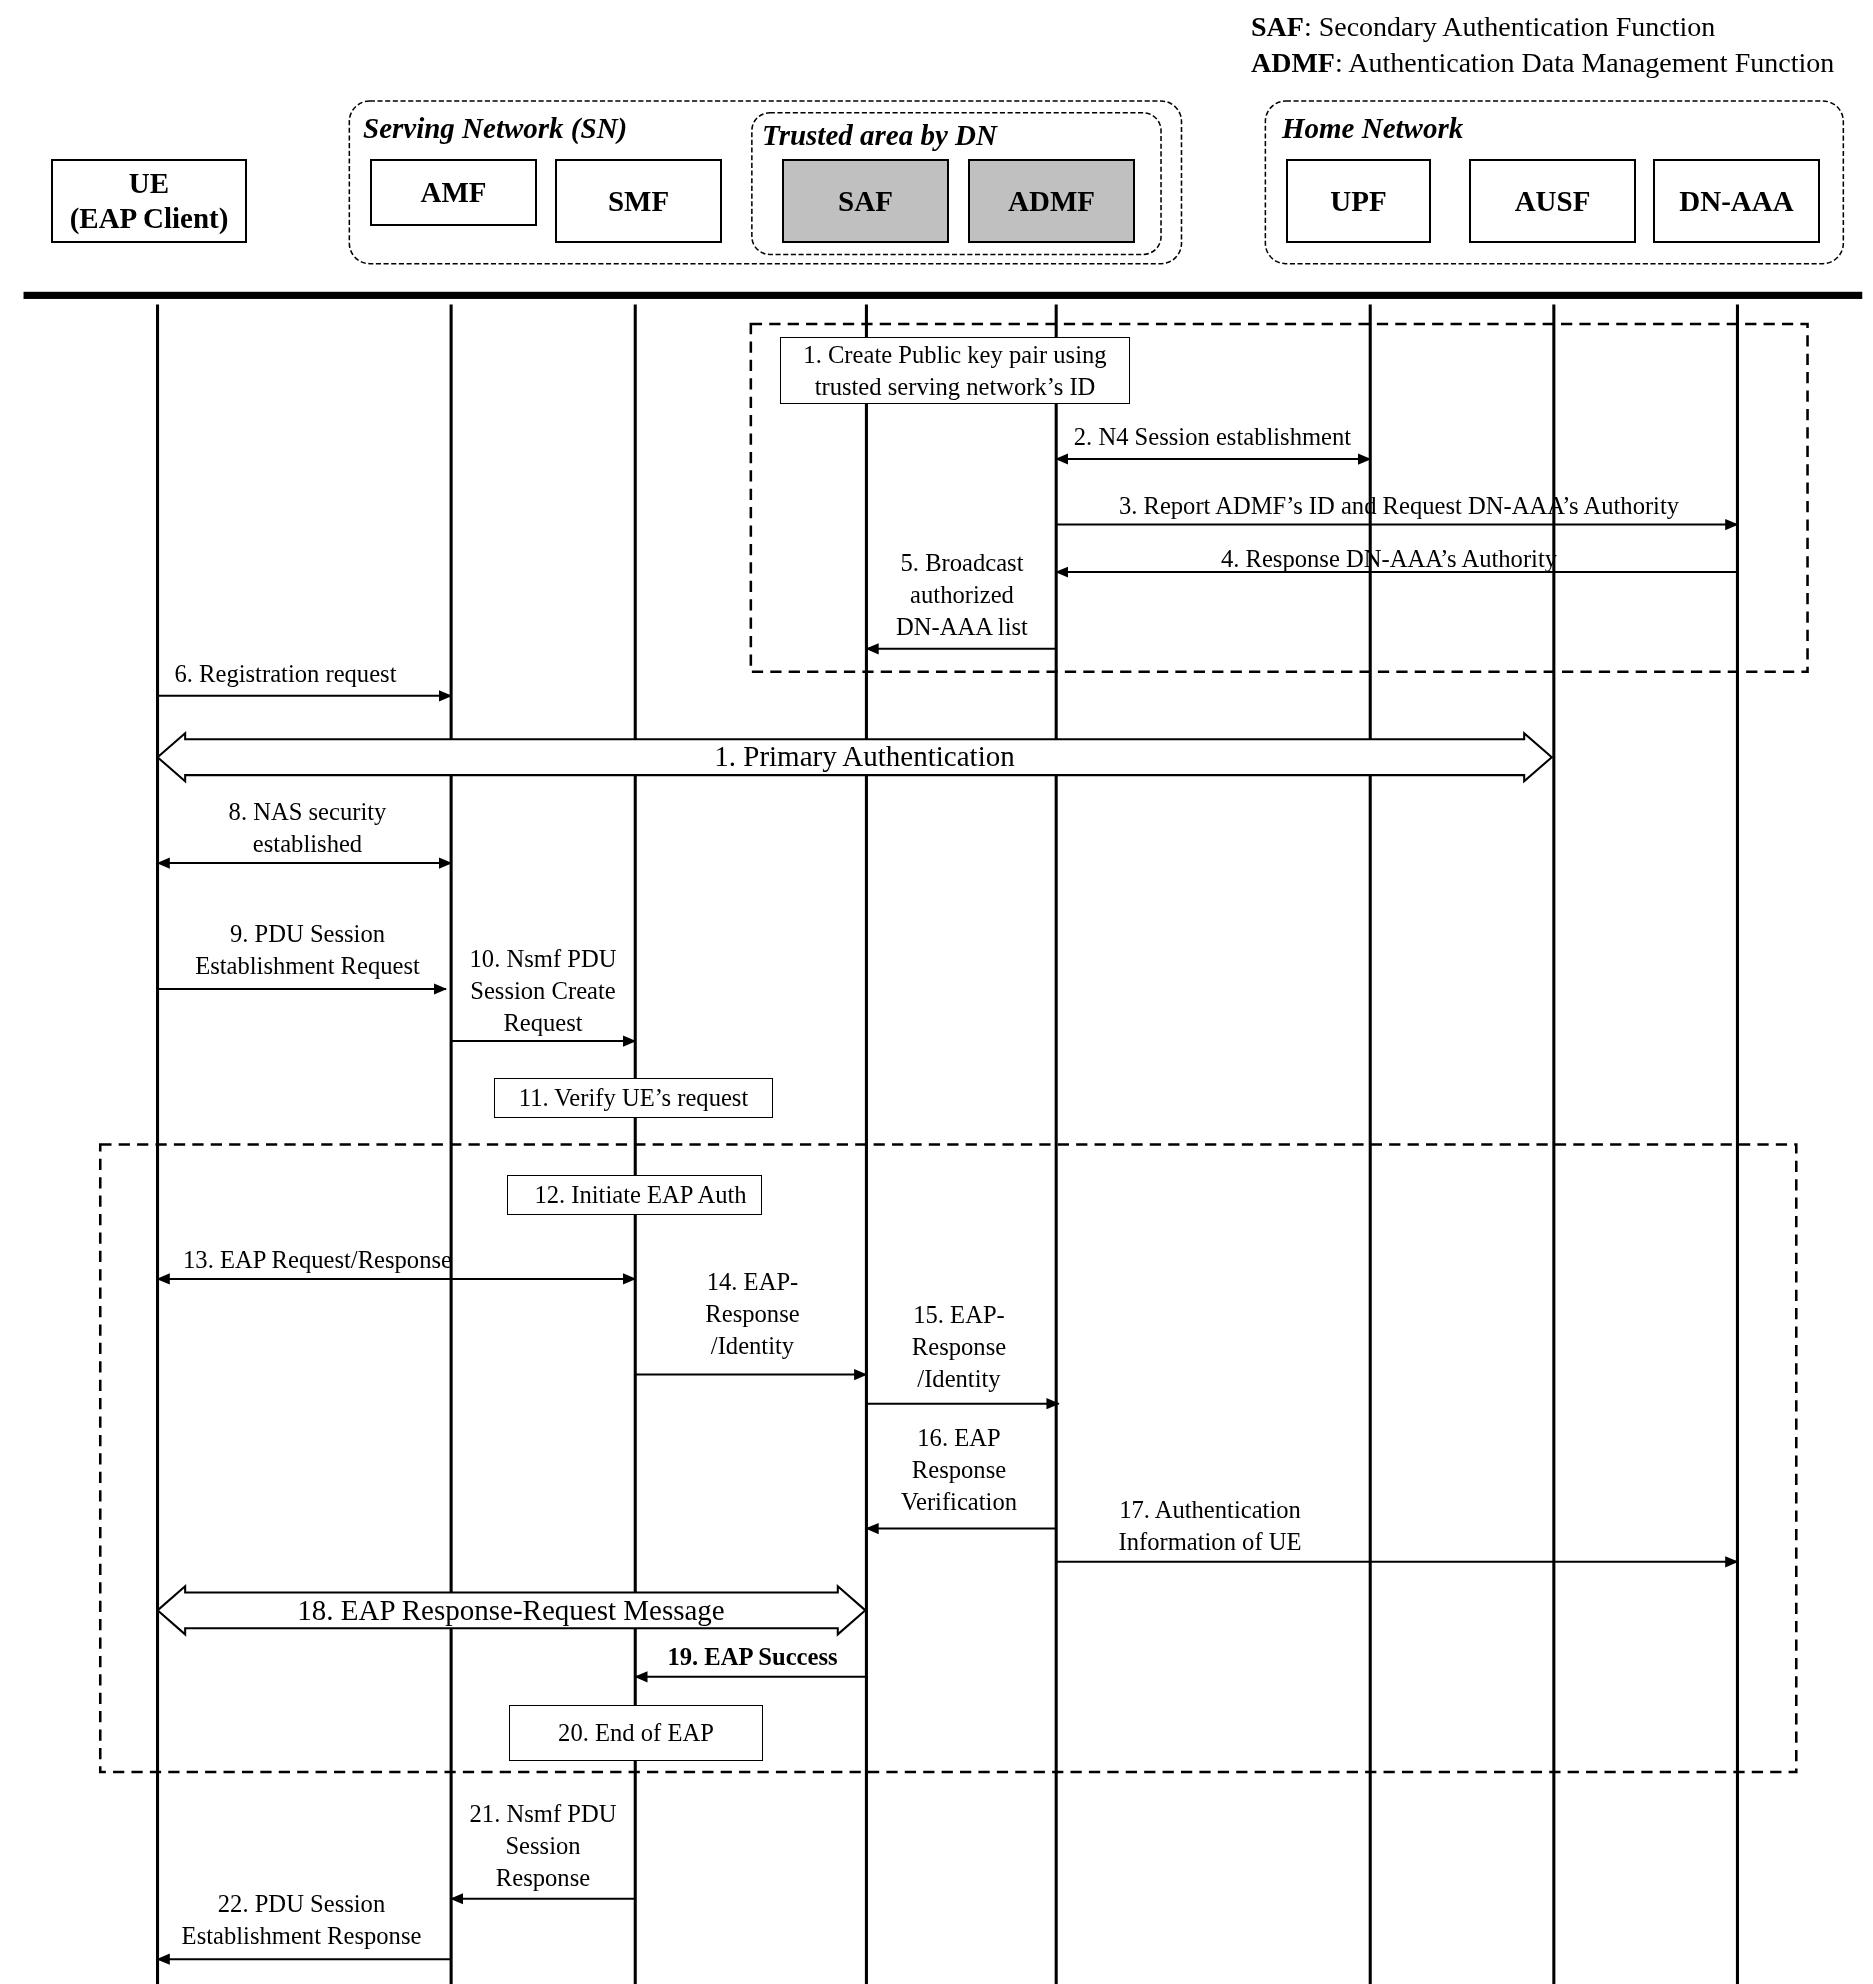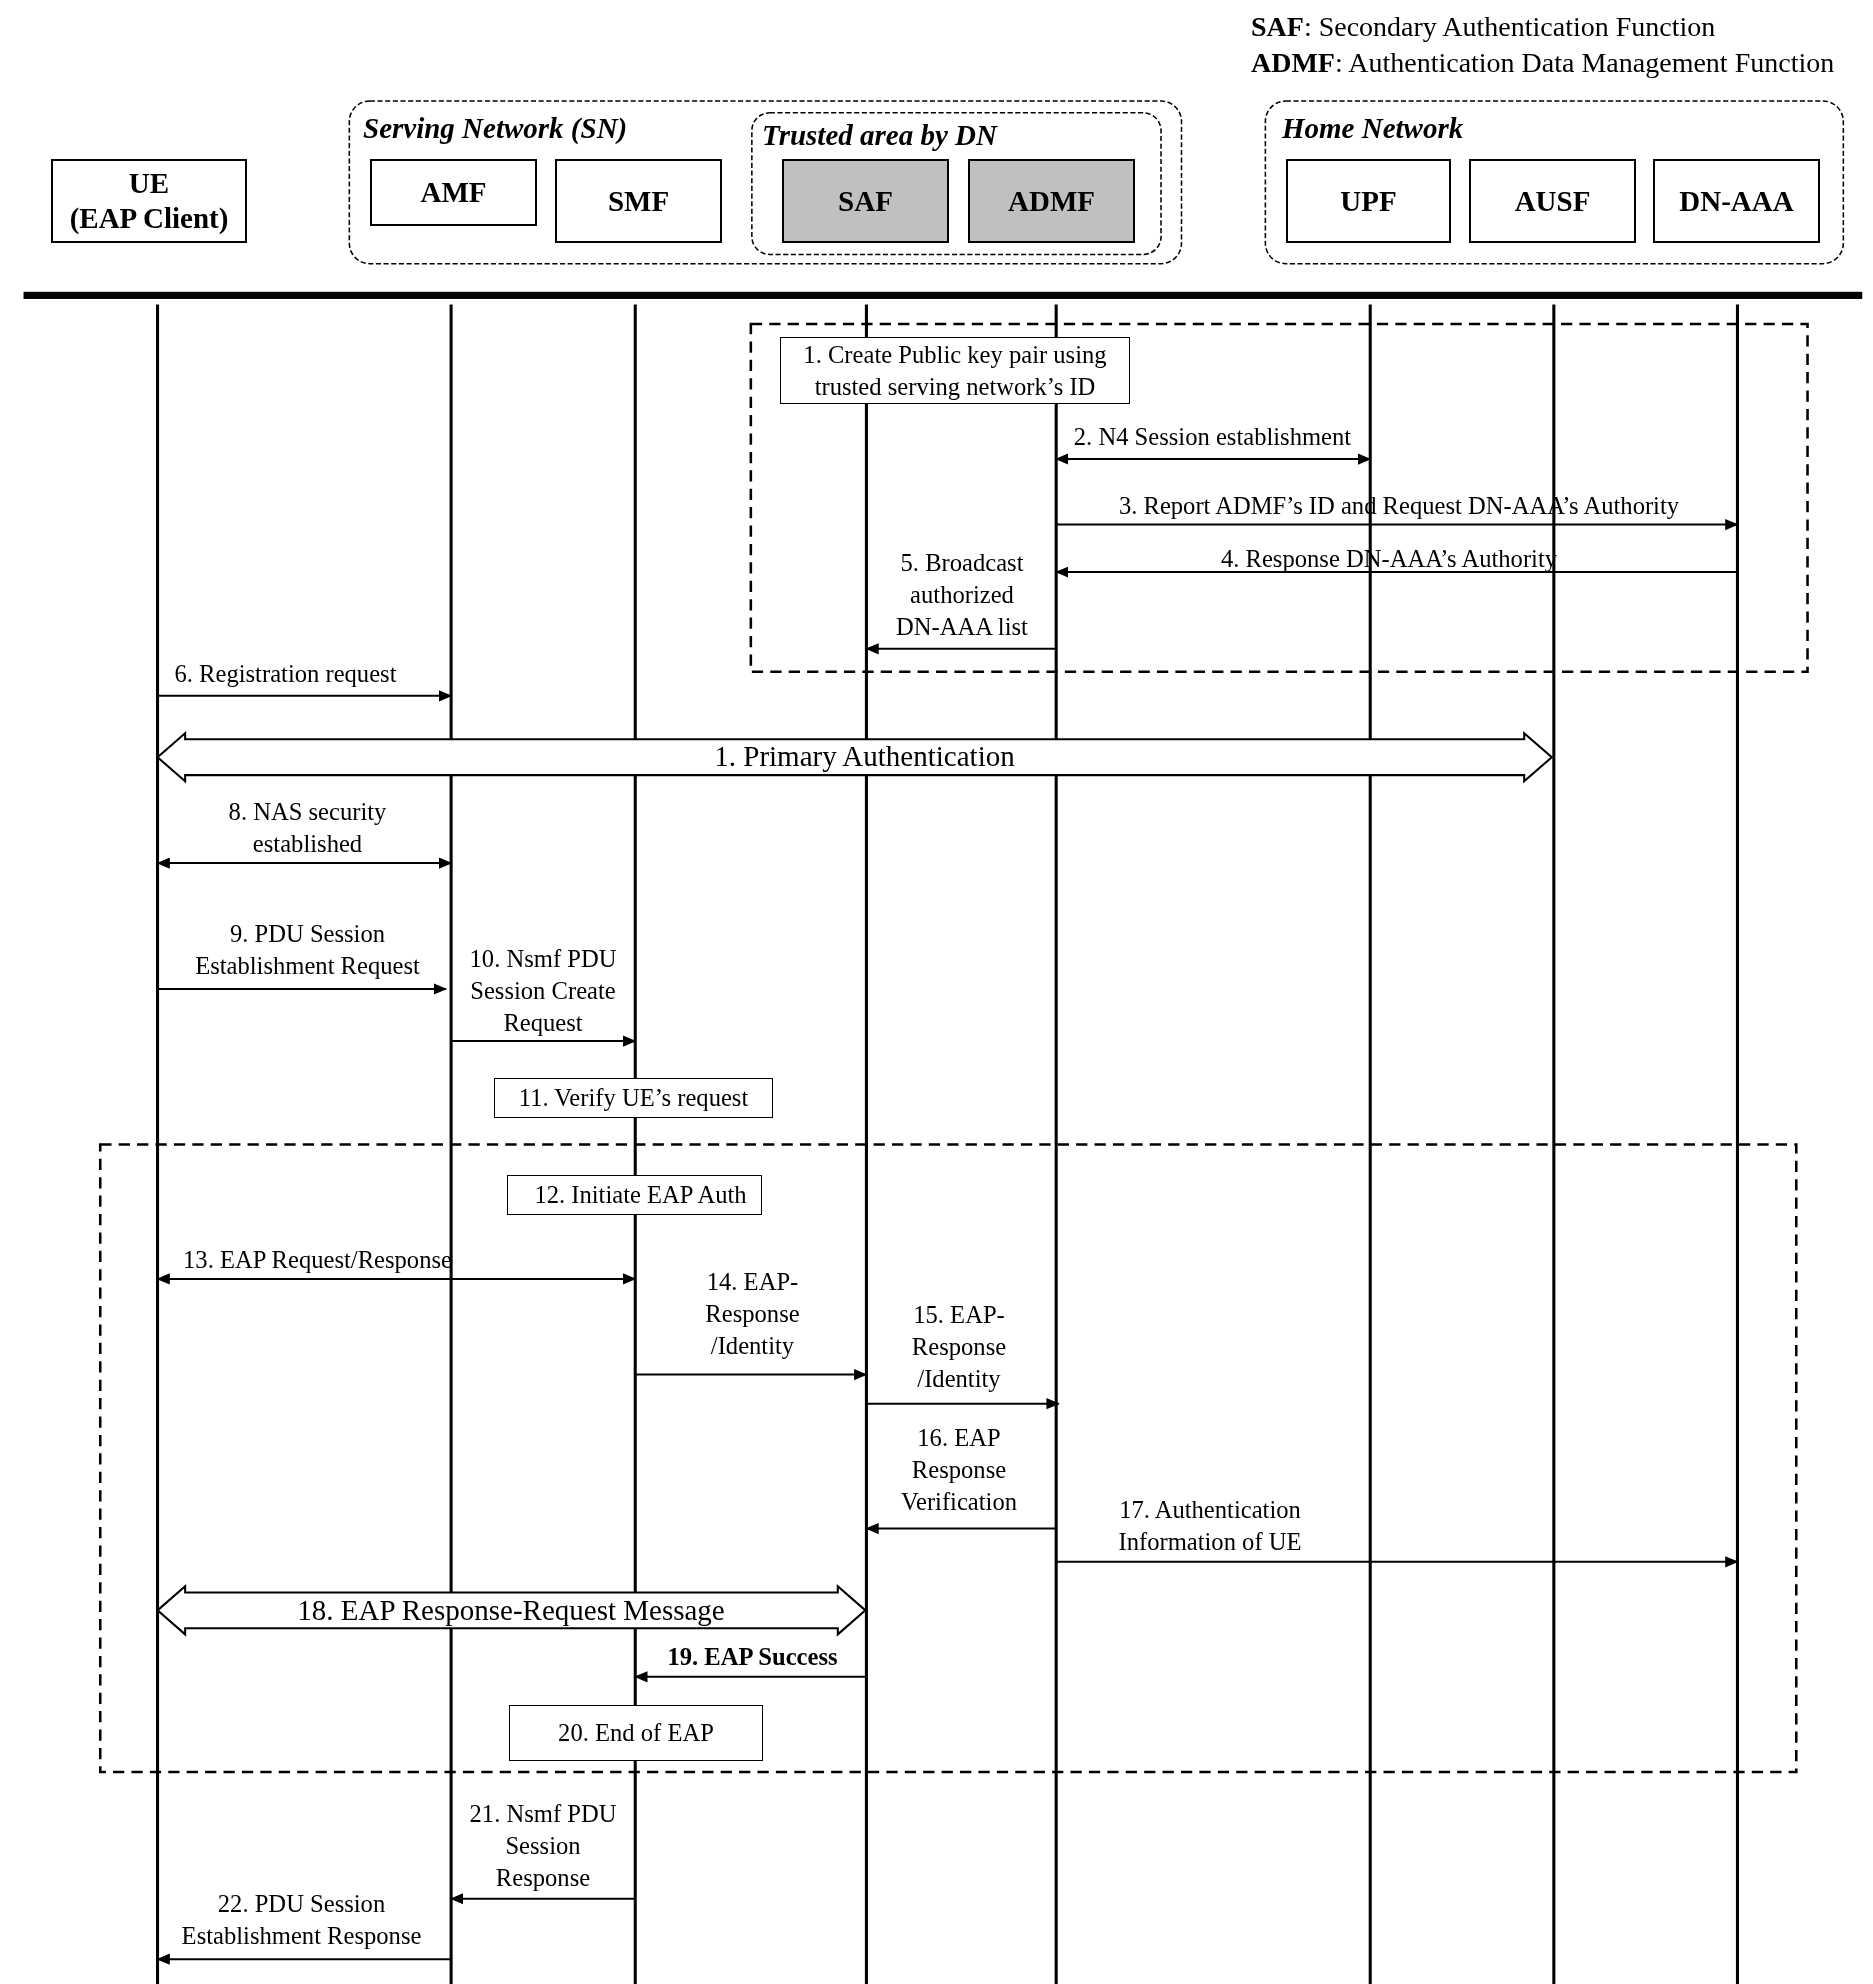--- a/index.html
+++ b/index.html
@@ -93,21 +93,21 @@
   </div>
 <div class="entity" style="left:555px;top:159px;width:167px;height:84px;">
     <span>SMF</span>
   </div>
 <div class="entity shaded" style="left:782px;top:159px;width:167px;height:84px;">
     <span>SAF</span>
   </div>
 <div class="entity shaded" style="left:968px;top:159px;width:167px;height:84px;">
     <span>ADMF</span>
   </div>
-<div class="entity" style="left:1286px;top:159px;width:165px;height:84px;">
+<div class="entity" style="left:1286px;top:159px;width:145px;height:84px;">
     <span>UPF</span>
   </div>
 <div class="entity" style="left:1469px;top:159px;width:167px;height:84px;">
     <span>AUSF</span>
   </div>
 <div class="entity" style="left:1653px;top:159px;width:167px;height:84px;">
     <span>DN-AAA</span>
   </div>
 
 <div class="note" style="left:780px;top:337px;width:350px;height:67px;flex-direction:column;">

